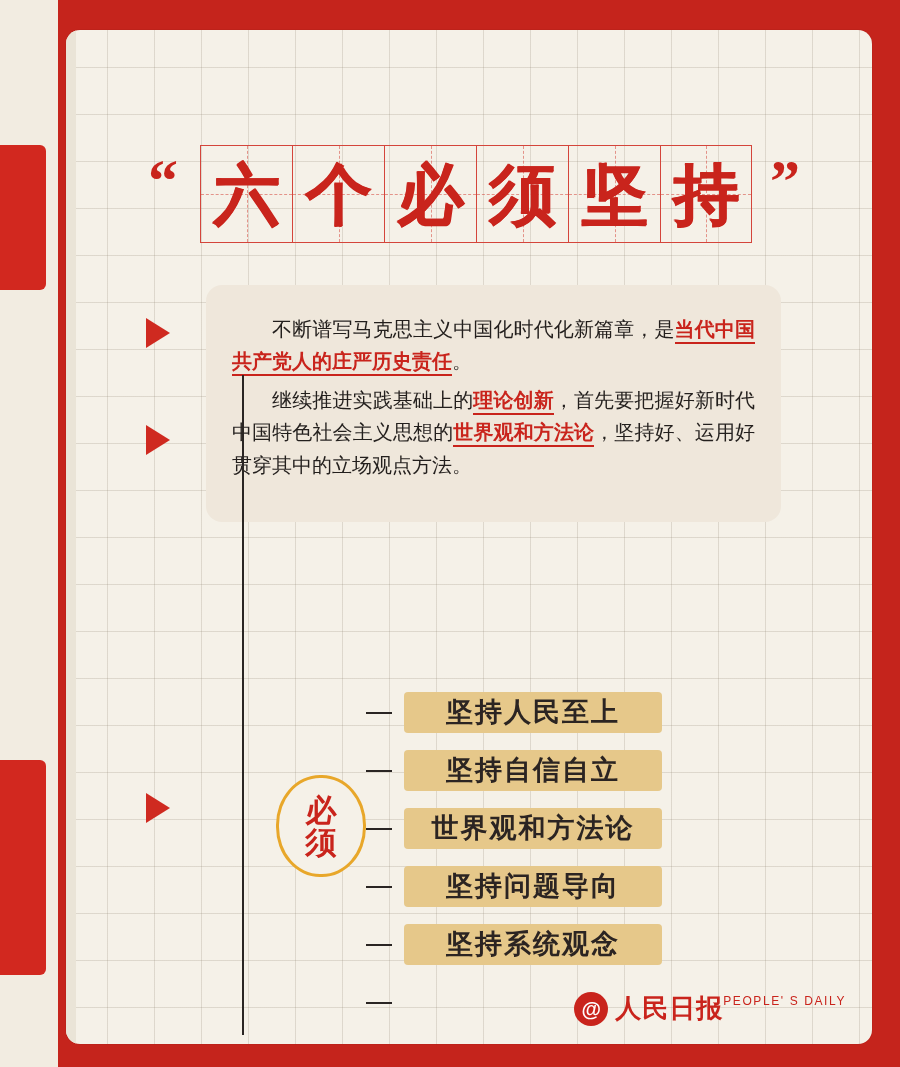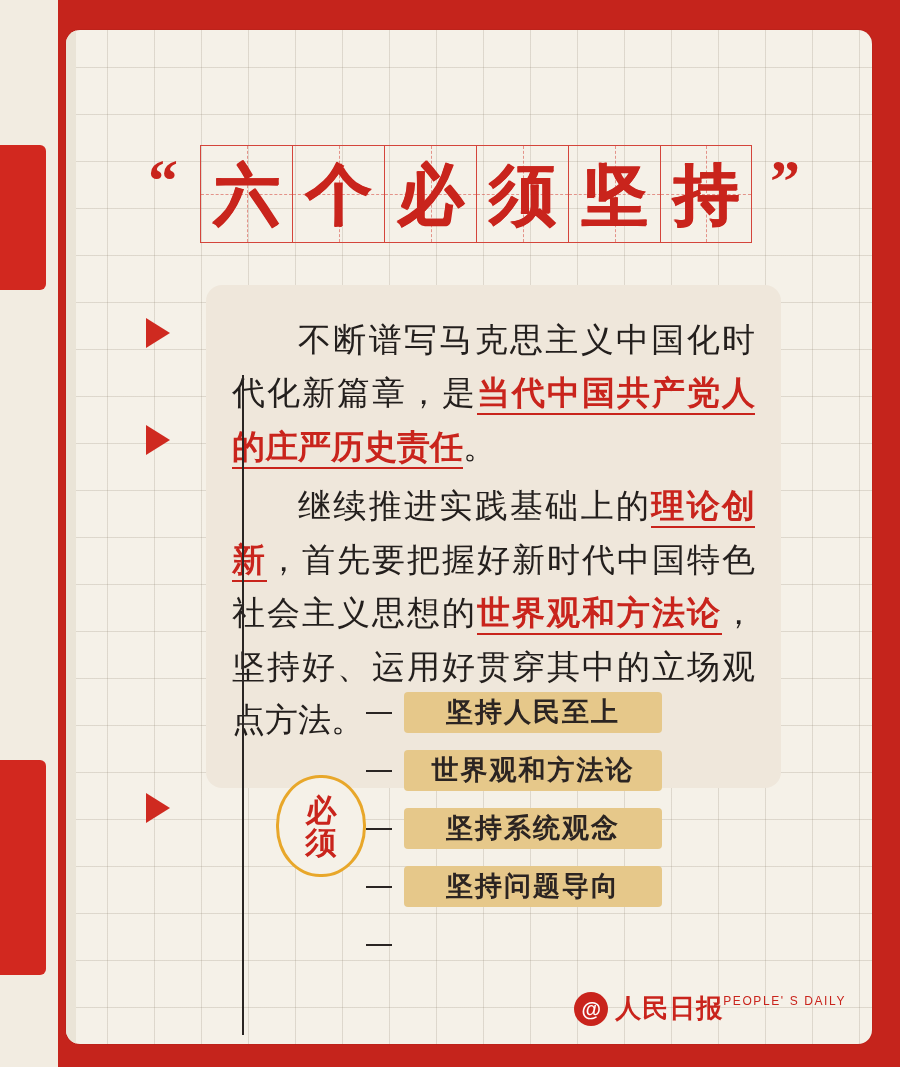--- a/index.html
+++ b/index.html
@@ -154,21 +154,21 @@
     position: absolute;
     left: 140px;
     top: 255px;
     width: 575px;
     background: #efe7db;
     border-radius: 16px;
     padding: 28px 26px 26px 26px;
     box-sizing: border-box;
   }
   .para {
-    font-size: 33px;
+    font-size: 20px;
     line-height: 1.62;
     color: #231f1d;
     text-align: justify;
     text-indent: 2em;
     margin: 0 0 6px 0;
     font-family: "DejaVu Serif", "Liberation Serif", serif;
   }
   .para:last-child { margin-bottom: 15px; }
   .hl {
     color: #c9241c;
@@ -379,33 +379,39 @@
       <div class="items">
         <div class="item-row">
           <div class="bracket"></div>
           <div class="pill">
               <span>坚持人民至上</span>
             </div>
         </div>
         <div class="item-row">
           <div class="bracket"></div>
           <div class="pill">
+              <span>坚持自信自立</span>
+            </div>
+        </div>
+        <div class="item-row">
+          <div class="bracket"></div>
+          <div class="pill">
               <span>世界观和方法论</span>
             </div>
         </div>
         <div class="item-row">
           <div class="bracket"></div>
           <div class="pill">
+              <span>坚持问题导向</span>
+            </div>
+        </div>
+        <div class="item-row">
+          <div class="bracket"></div>
+          <div class="pill">
               <span>坚持系统观念</span>
-            </div>
-        </div>
-        <div class="item-row">
-          <div class="bracket"></div>
-          <div class="pill">
-              <span>坚持问题导向</span>
             </div>
         </div>
         <div class="item-row">
           <div class="bracket"></div>
         </div>
       </div>
     </div>
 
     <div class="logo">
       <div class="logo-mark">@</div>

